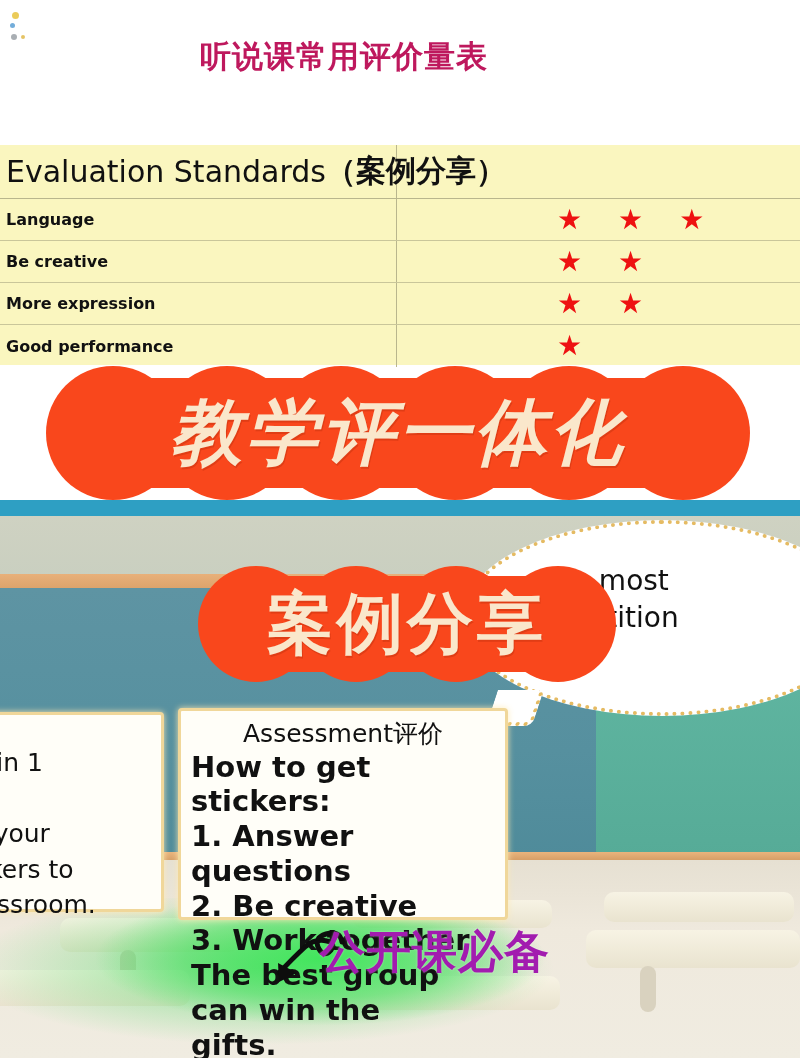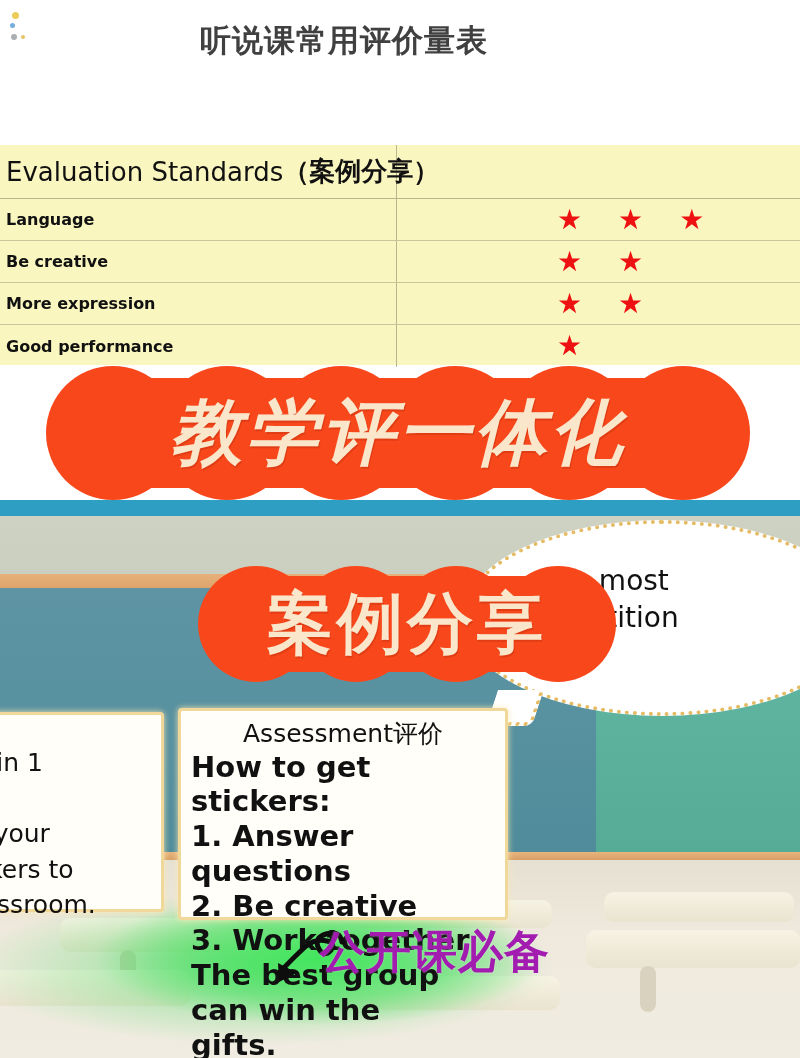--- a/index.html
+++ b/index.html
@@ -19,23 +19,23 @@
   
   .corner-dots { position:absolute; left:8px; top:10px; width:22px; height:42px; }
   .corner-dots .dot { position:absolute; width:7px; height:7px; border-radius:50%; opacity:.85; }
   .corner-dots .d1 { left:4px; top:2px;  background:#e8c23c; }
   .corner-dots .d2 { left:2px; top:13px; background:#5a9fd4; width:5px; height:5px;}
   .corner-dots .d3 { left:3px; top:24px; background:#9aa0a6; width:6px; height:6px;}
   .corner-dots .d4 { left:13px; top:25px; background:#e0b84a; width:4px; height:4px;}
 
   
   .page-title {
-    position:absolute; left:0; top:20px; width:688px;
+    position:absolute; left:0; top:36px; width:688px;
     text-align:center;
-    font-size:31px; font-weight:700; color:#404040;
+    font-size:31px; font-weight:700; color:#be185d;
     letter-spacing:1px;
     font-family:"DejaVu Sans","Liberation Sans",sans-serif;
   }
 
   
   .rubric-table {
     position:absolute; left:0; top:143px; width:800px; height:222px;
     background:#faf6bf;
     border-top:2px solid #ffffff;
   }
@@ -49,21 +49,21 @@
   .rubric-row:last-child { border-bottom:none; }
   .col-std {
     width:397px; height:100%;
     display:flex; align-items:center;
     padding-left:6px;
     border-right:1px solid #b9b68d;
     font-size:16px; color:#111; font-weight:600;
     font-family:"DejaVu Sans","Liberation Sans",sans-serif;
     white-space:nowrap;
   }
-  .rubric-row.head .col-std { font-weight:500; font-size:26px; }
+  .rubric-row.head .col-std { font-weight:500; font-size:30px; }
   .col-std .cn { font-weight:700; }
   .col-stars {
     flex:1; height:100%;
     display:flex; align-items:center;
     padding-left:160px;
     font-size:23px; color:#111;
   }
   .rubric-row.head .col-stars { padding-left:148px; font-weight:500; }
   .star {
     color:#ee1111; font-size:28px; line-height:1;

